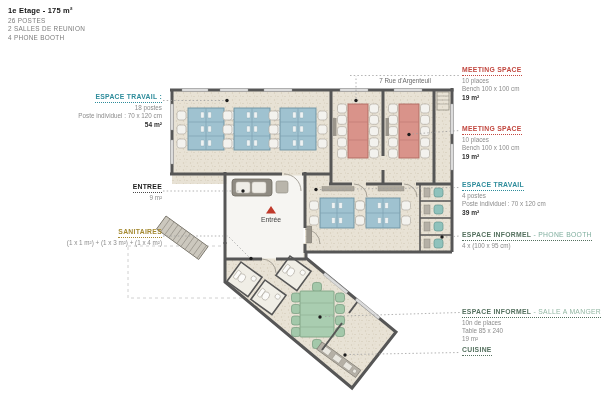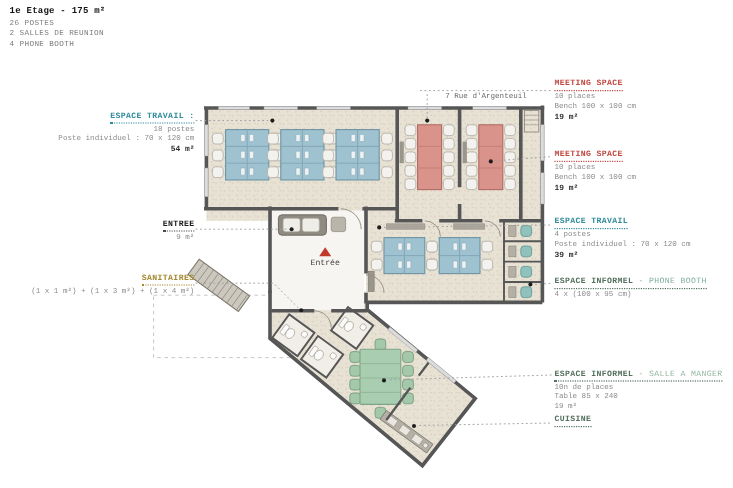--- a/index.html
+++ b/index.html
@@ -1,16 +1,16 @@
 <!DOCTYPE html>
 <html><head>
 <meta charset="utf-8">
 <style>
   html,body{margin:0;padding:0;background:#fff;}
-  .canvas{position:relative;width:611px;height:407px;background:#ffffff;font-family:Liberation Mono, monospace;overflow:hidden;}
+  .canvas{position:relative;width:611px;height:407px;background:#ffffff;font-family:Liberation Sans, sans-serif;overflow:hidden;}
   svg.plan{position:absolute;left:0;top:0;}
   .hdr{position:absolute;left:8px;top:6px;}
   .hdr-title{font-size:7.5px;font-weight:bold;color:#151515;letter-spacing:.2px;margin-bottom:2px;}
   .hdr-line{font-size:6.4px;color:#7c7c7c;line-height:8.4px;letter-spacing:.3px;}
   .ann{position:absolute;font-size:6.3px;color:#8c8c8c;line-height:8px;}
   .ann-l{right:449px;width:152px;text-align:right;}
   .ann-r{left:462px;width:148px;text-align:left;}
   .ttl{display:inline-block;font-size:6.8px;font-weight:bold;letter-spacing:.3px;padding-bottom:1px;margin-bottom:1px;}
   .t-teal{color:#2e8c9b;}  .u-teal{border-bottom:1px dotted #2e8c9b;}
   .t-red{color:#c24840;}   .u-red{border-bottom:1px dotted #c24840;}

